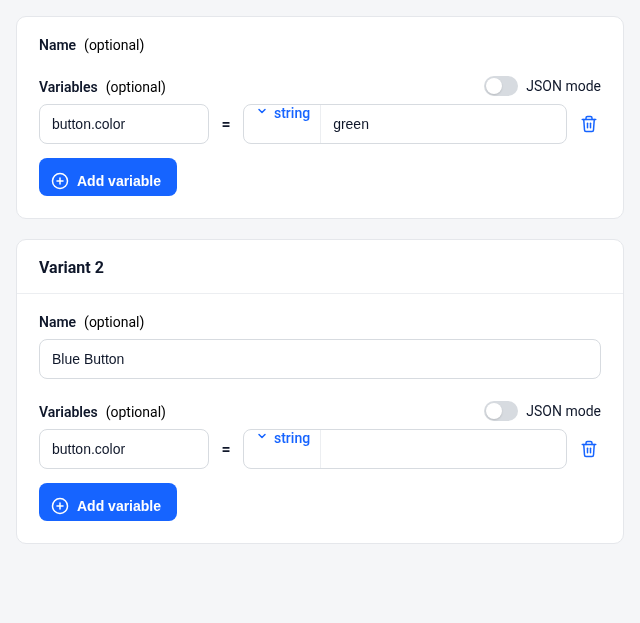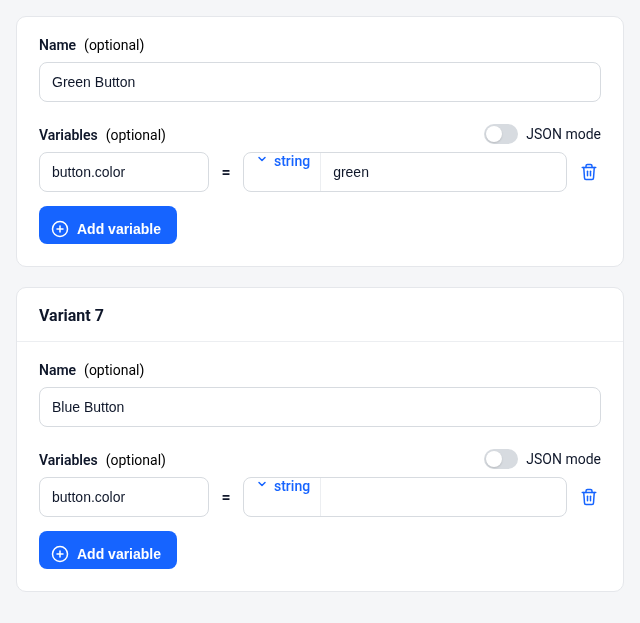--- a/index.html
+++ b/index.html
@@ -174,21 +174,20 @@
 
 <div class="card">
   <div class="card-body">
 
     <div class="field-label-row">
       <div>
         <span class="field-label">Name</span>
         <span class="optional">(optional)</span>
       </div>
     </div>
-    <input class="text-input" type="text" value="Green Button" style="">
 
     <div class="section-gap"></div>
 
     <div class="field-label-row">
       <div>
         <span class="field-label">Variables</span>
         <span class="optional">(optional)</span>
       </div>
       <div class="json-toggle-wrap">
         <div class="toggle">
@@ -228,21 +227,21 @@
           <line x1="8" y1="12" x2="16" y2="12"></line>
       </svg>
       <span>Add variable</span>
     </button>
 
   </div>
 </div>
 
 <div class="card">
   <div class="card-header">
-    <div class="card-title">Variant 7</div>
+    <div class="card-title">Variant 2</div>
   </div>
   <div class="card-body">
 
     <div class="field-label-row">
       <div>
         <span class="field-label">Name</span>
         <span class="optional">(optional)</span>
       </div>
     </div>
     <input class="text-input" type="text" value="Blue Button" style="">

